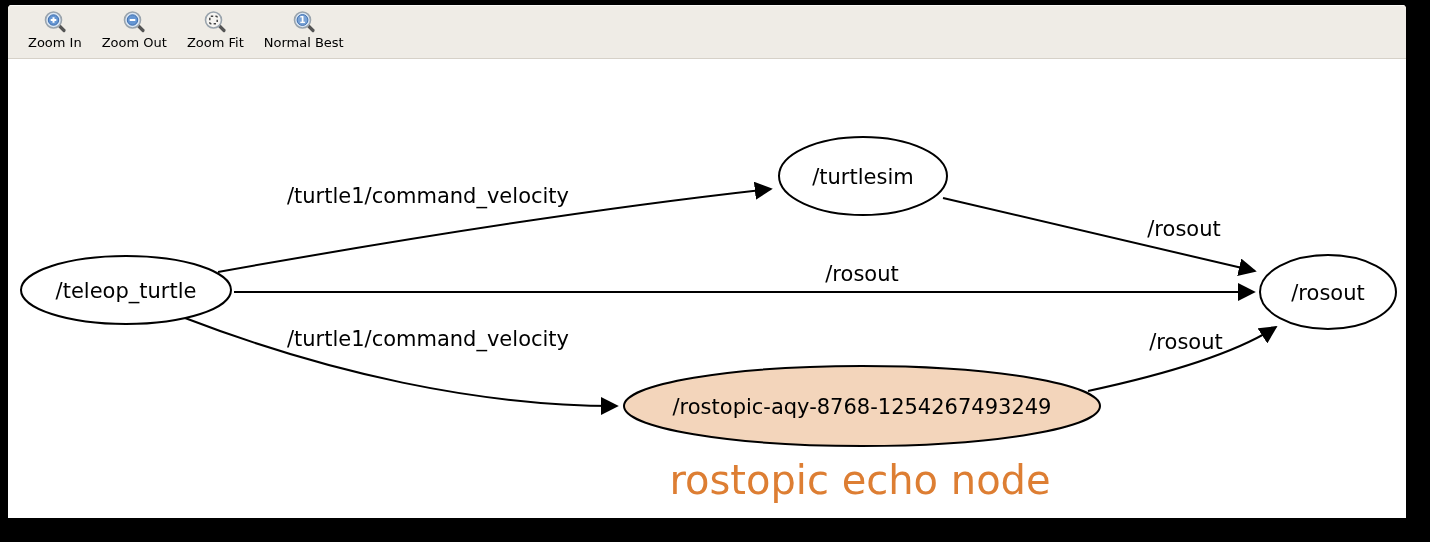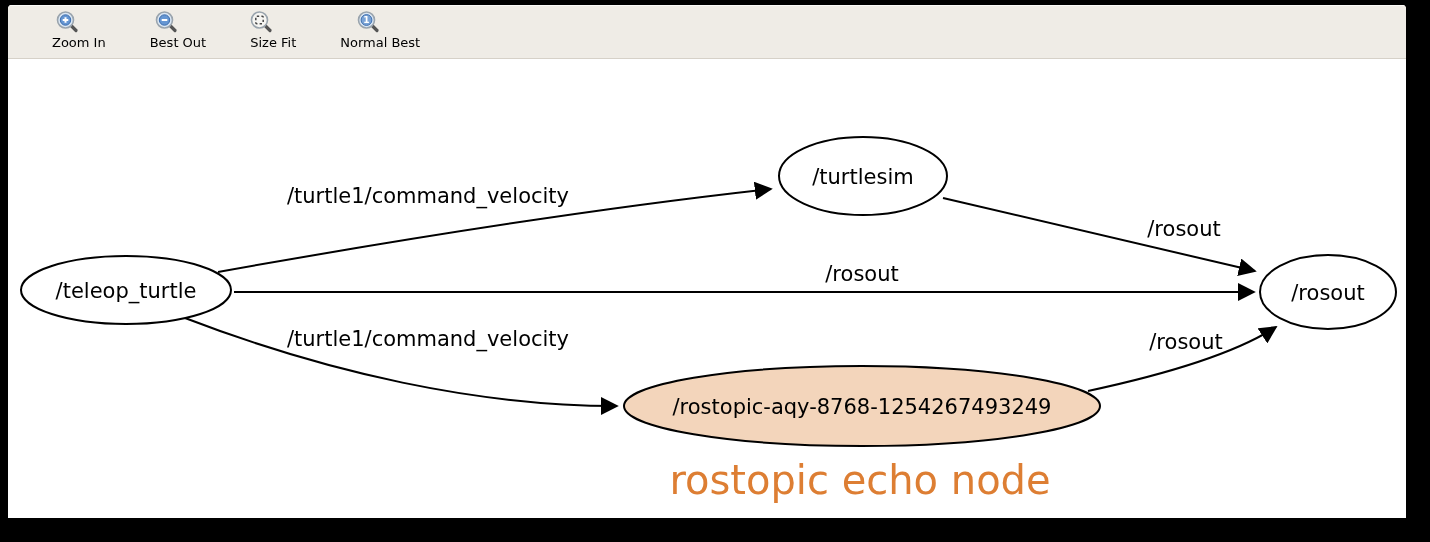--- a/index.html
+++ b/index.html
@@ -48,21 +48,20 @@
     height: 26px;
     display: flex;
     align-items: center;
     justify-content: center;
   }
   .tb-label {
     font-size: 13px;
     color: #000000;
     line-height: 16px;
     white-space: nowrap;
-    margin-left: 24px;
   }
   .canvas {
     position: absolute;
     left: 0;
     top: 56px;
     width: 1176px;
     height: 457px;
     background: #ffffff;
   }
   svg text {
@@ -95,32 +94,32 @@
 
     <div class="tb-btn">
       <span class="tb-icon">
         <svg width="26" height="26" viewBox="0 0 26 26">
           <line x1="17" y1="16.5" x2="22" y2="21.5" stroke="#555555" stroke-width="3.2" stroke-linecap="round"></line>
           <circle cx="11.5" cy="11" r="8" fill="#d9e6f4" stroke="#9aa4ad" stroke-width="1.6"></circle>
           <circle cx="11.5" cy="11" r="5.2" fill="#6596d3" stroke="#3f6fae" stroke-width="1"></circle>
           <line x1="8.7" y1="11" x2="14.3" y2="11" stroke="#ffffff" stroke-width="2"></line>
         </svg>
       </span>
-      <span class="tb-label">Best Out</span>
+      <span class="tb-label">Zoom Out</span>
     </div>
 
     <div class="tb-btn">
       <span class="tb-icon">
         <svg width="26" height="26" viewBox="0 0 26 26">
           <line x1="17" y1="16.5" x2="22" y2="21.5" stroke="#555555" stroke-width="3.2" stroke-linecap="round"></line>
           <circle cx="11.5" cy="11" r="8" fill="#f6f5f2" stroke="#9aa4ad" stroke-width="1.6"></circle>
           <rect x="7.8" y="7.3" width="7.4" height="7.4" fill="none" stroke="#444444" stroke-width="1.5" stroke-dasharray="2.4 2.2" rx="1"></rect>
         </svg>
       </span>
-      <span class="tb-label">Size Fit</span>
+      <span class="tb-label">Zoom Fit</span>
     </div>
 
     <div class="tb-btn">
       <span class="tb-icon">
         <svg width="26" height="26" viewBox="0 0 26 26">
           <line x1="17" y1="16.5" x2="22" y2="21.5" stroke="#555555" stroke-width="3.2" stroke-linecap="round"></line>
           <circle cx="11.5" cy="11" r="8" fill="#d9e6f4" stroke="#9aa4ad" stroke-width="1.6"></circle>
           <circle cx="11.5" cy="11" r="5.4" fill="#7aa3d6" stroke="#3f6fae" stroke-width="1"></circle>
           <text x="11.5" y="14.3" text-anchor="middle" style="font-size:9px;font-weight:bold;fill:#ffffff;">1</text>
         </svg>

